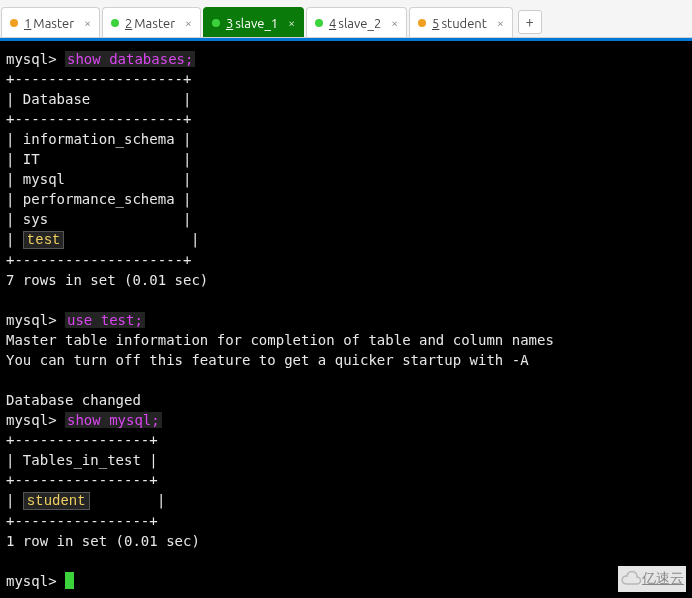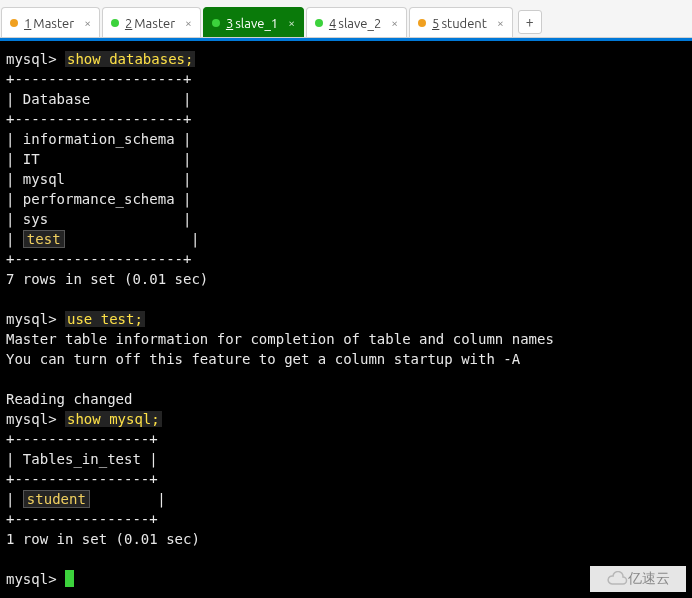--- a/index.html
+++ b/index.html
@@ -70,51 +70,53 @@
     position: relative;
     background: #000;
     color: #e8e8e8;
     padding: 8px 6px;
     line-height: 20px;
     white-space: pre;
     border-top: 3px solid #0078d7;
     height: calc(598px - 38px);
   }
   .prompt { color: #e8e8e8; margin-top: 24px; }
-  .cmd { color: #fde047; }
+  .cmd { color: #d946ef; }
   .cmd-box {
     background: rgba(60,60,60,0.6);
     padding: 0 2px;
   }
   .hl {
     color: #f0d060;
     background: rgba(60,60,60,0.6);
     border: 1px solid #555;
     padding: 0 3px;
+    font-family: Liberation Mono, monospace;
   }
   .cursor {
     display: inline-block;
     width: 9px;
     height: 17px;
     background: #3cd23c;
     vertical-align: -3px;
   }
   .watermark {
     position: absolute;
     right: 6px;
     bottom: 6px;
     background: rgba(255,255,255,0.9);
     color: #888;
     font-family: "Segoe UI", sans-serif;
     font-size: 14px;
-    padding: 4px 16px;
+    padding: 4px 2px;
     border-radius: 0;
     display: flex;
     align-items: center;
     gap: 0;
+    text-decoration: underline;
   }
   .watermark svg { opacity: 0.6; }
 </style>
 </head>
 <body>
 
 <div class="tab-bar">
   <div class="tab">
     <span class="dot orange"></span>
     <span class="num">1</span>
@@ -158,23 +160,23 @@
 | <span>IT</span>                 |
 | <span>mysql</span>              |
 | <span>performance_schema</span> |
 | <span>sys</span>                |
 | <span class="hl">test</span>               |
 <span>+--------------------+</span>
 <span>7 rows in set (0.01 sec)</span>
 
 <span class="prompt">mysql&gt;</span> <span class="cmd cmd-box">use test;</span>
 <span>Master table information for completion of table and column names</span>
-<span>You can turn off this feature to get a column startup with -A</span>
+<span>You can turn off this feature to get a quicker startup with -A</span>
 
-<span>Reading changed</span>
+<span>Database changed</span>
 <span class="prompt">mysql&gt;</span> <span class="cmd cmd-box">show mysql;</span>
 <span>+----------------+</span>
 | <span>Tables_in_test</span> |
 <span>+----------------+</span>
 | <span class="hl">student</span>        |
 <span>+----------------+</span>
 <span>1 row in set (0.01 sec)</span>
 
 <span class="prompt">mysql&gt;</span> <span class="cursor"></span>
 </div>

